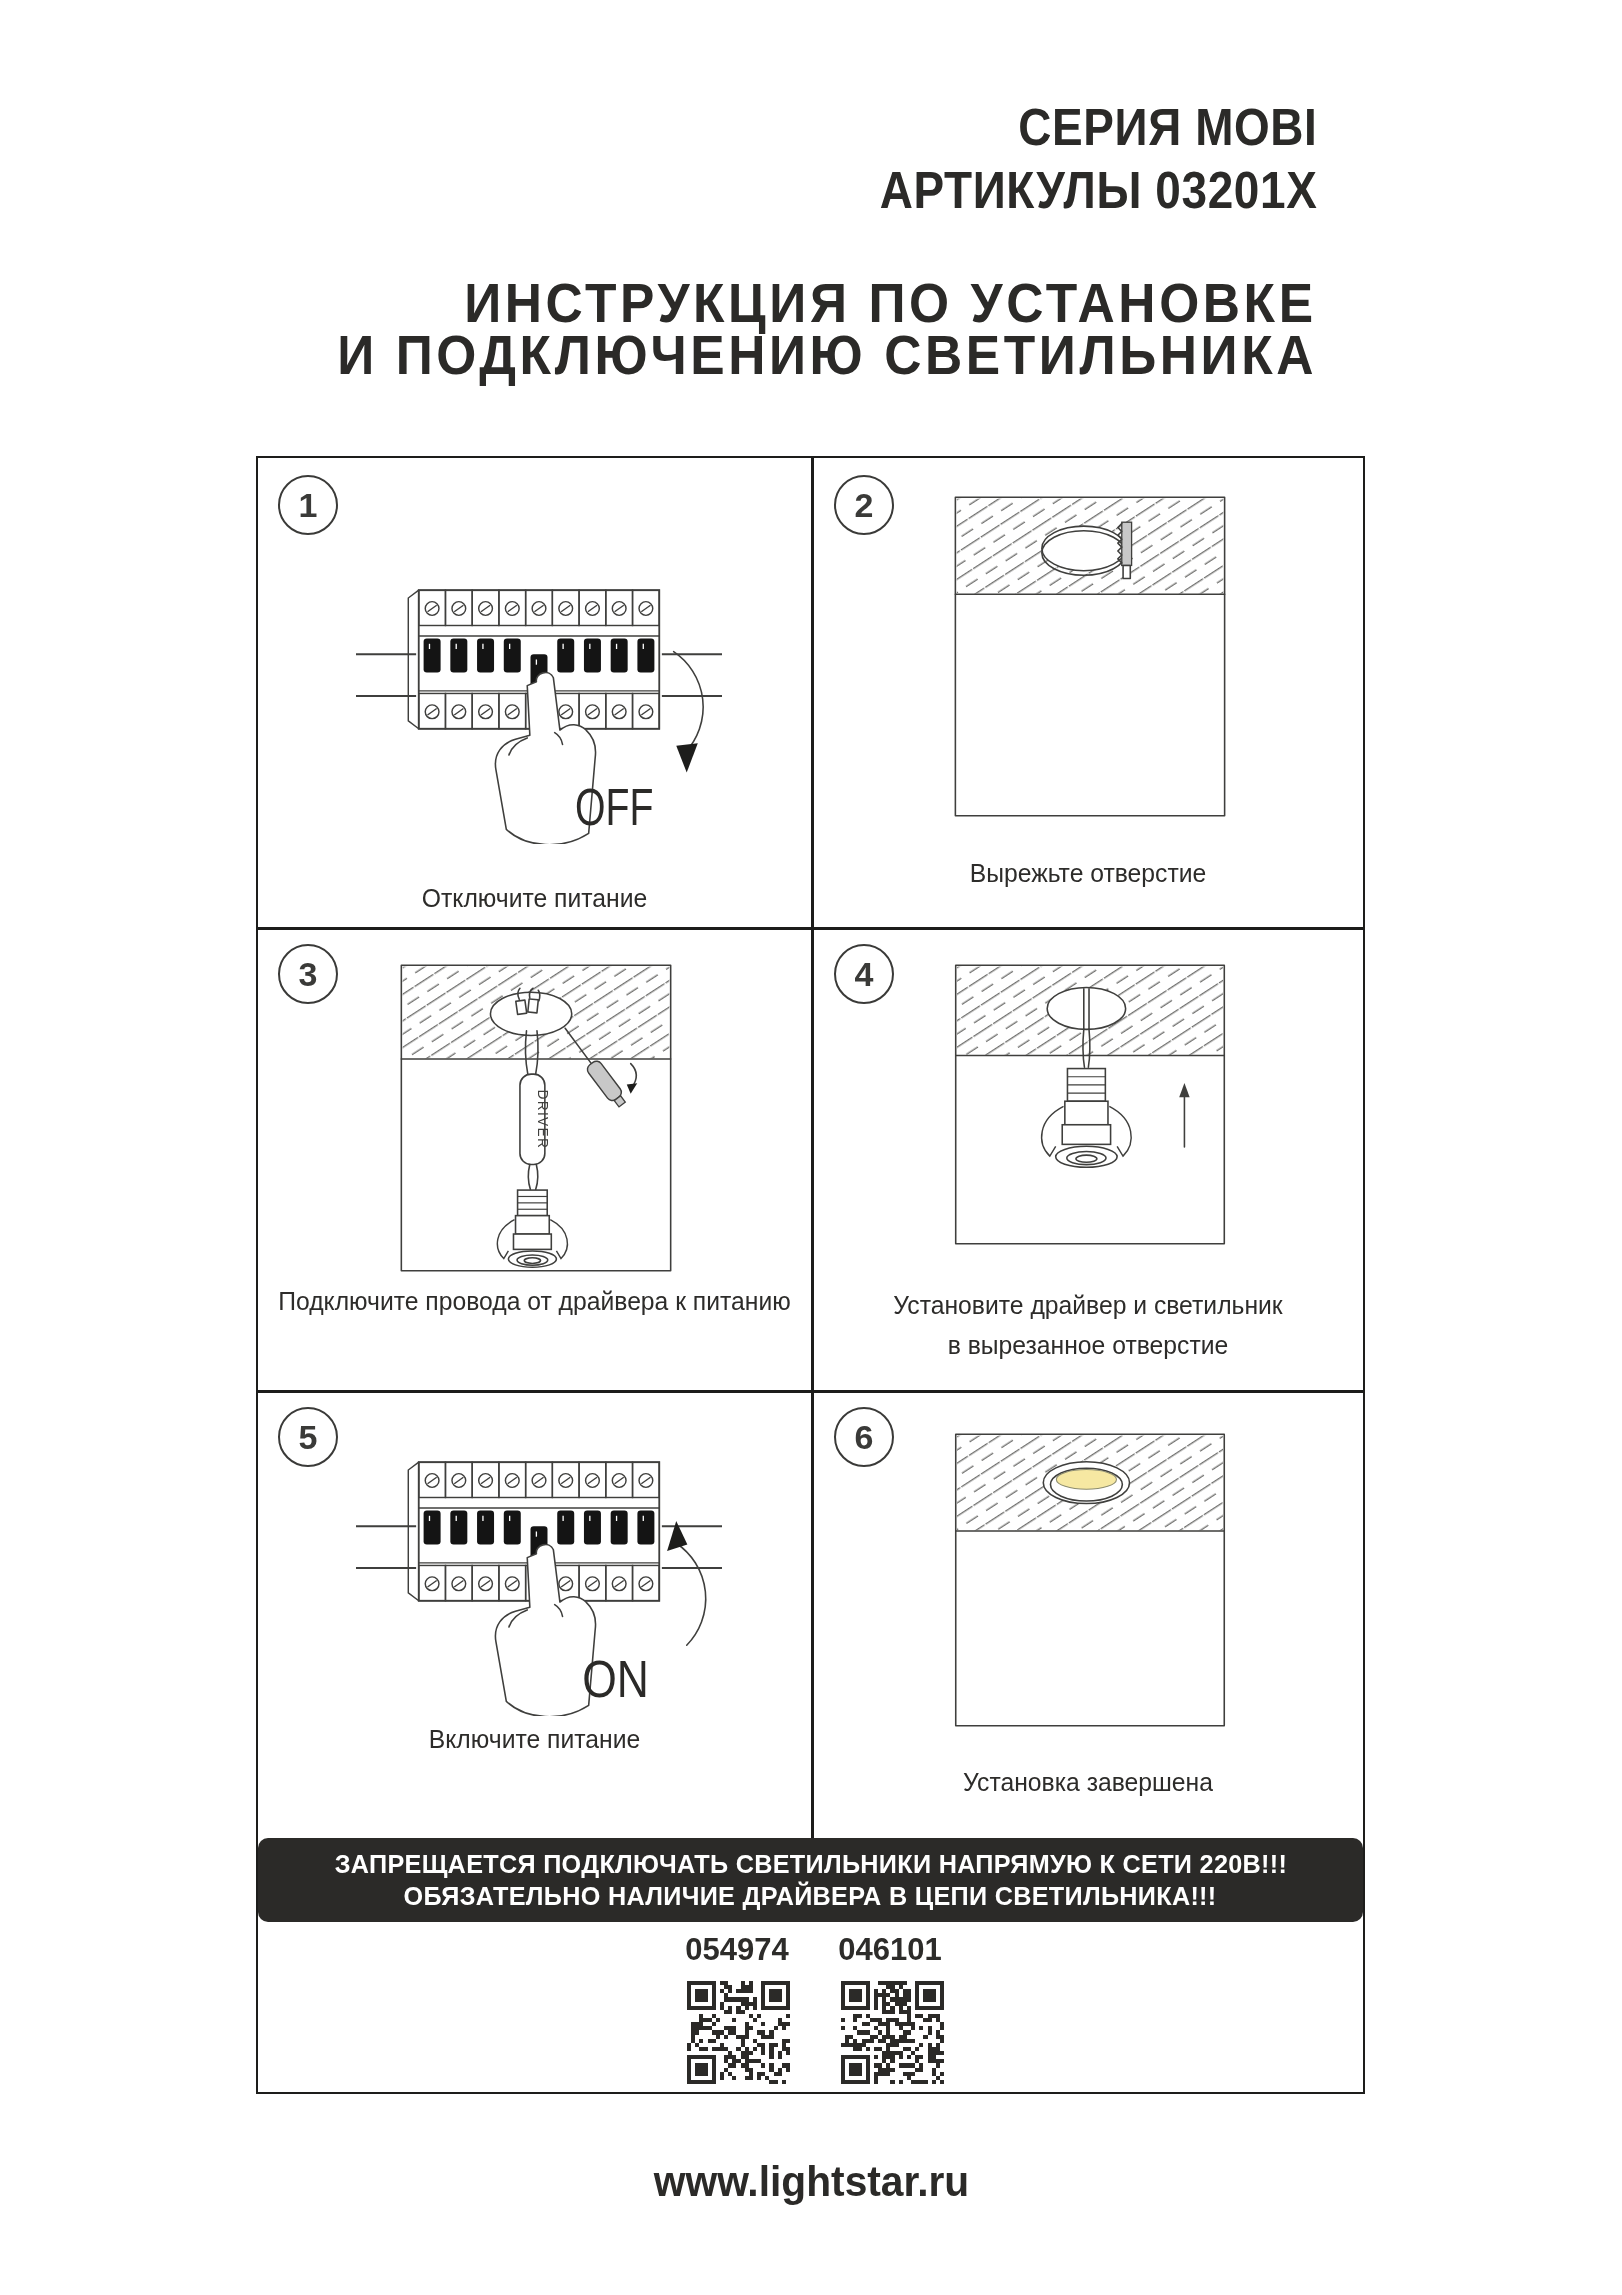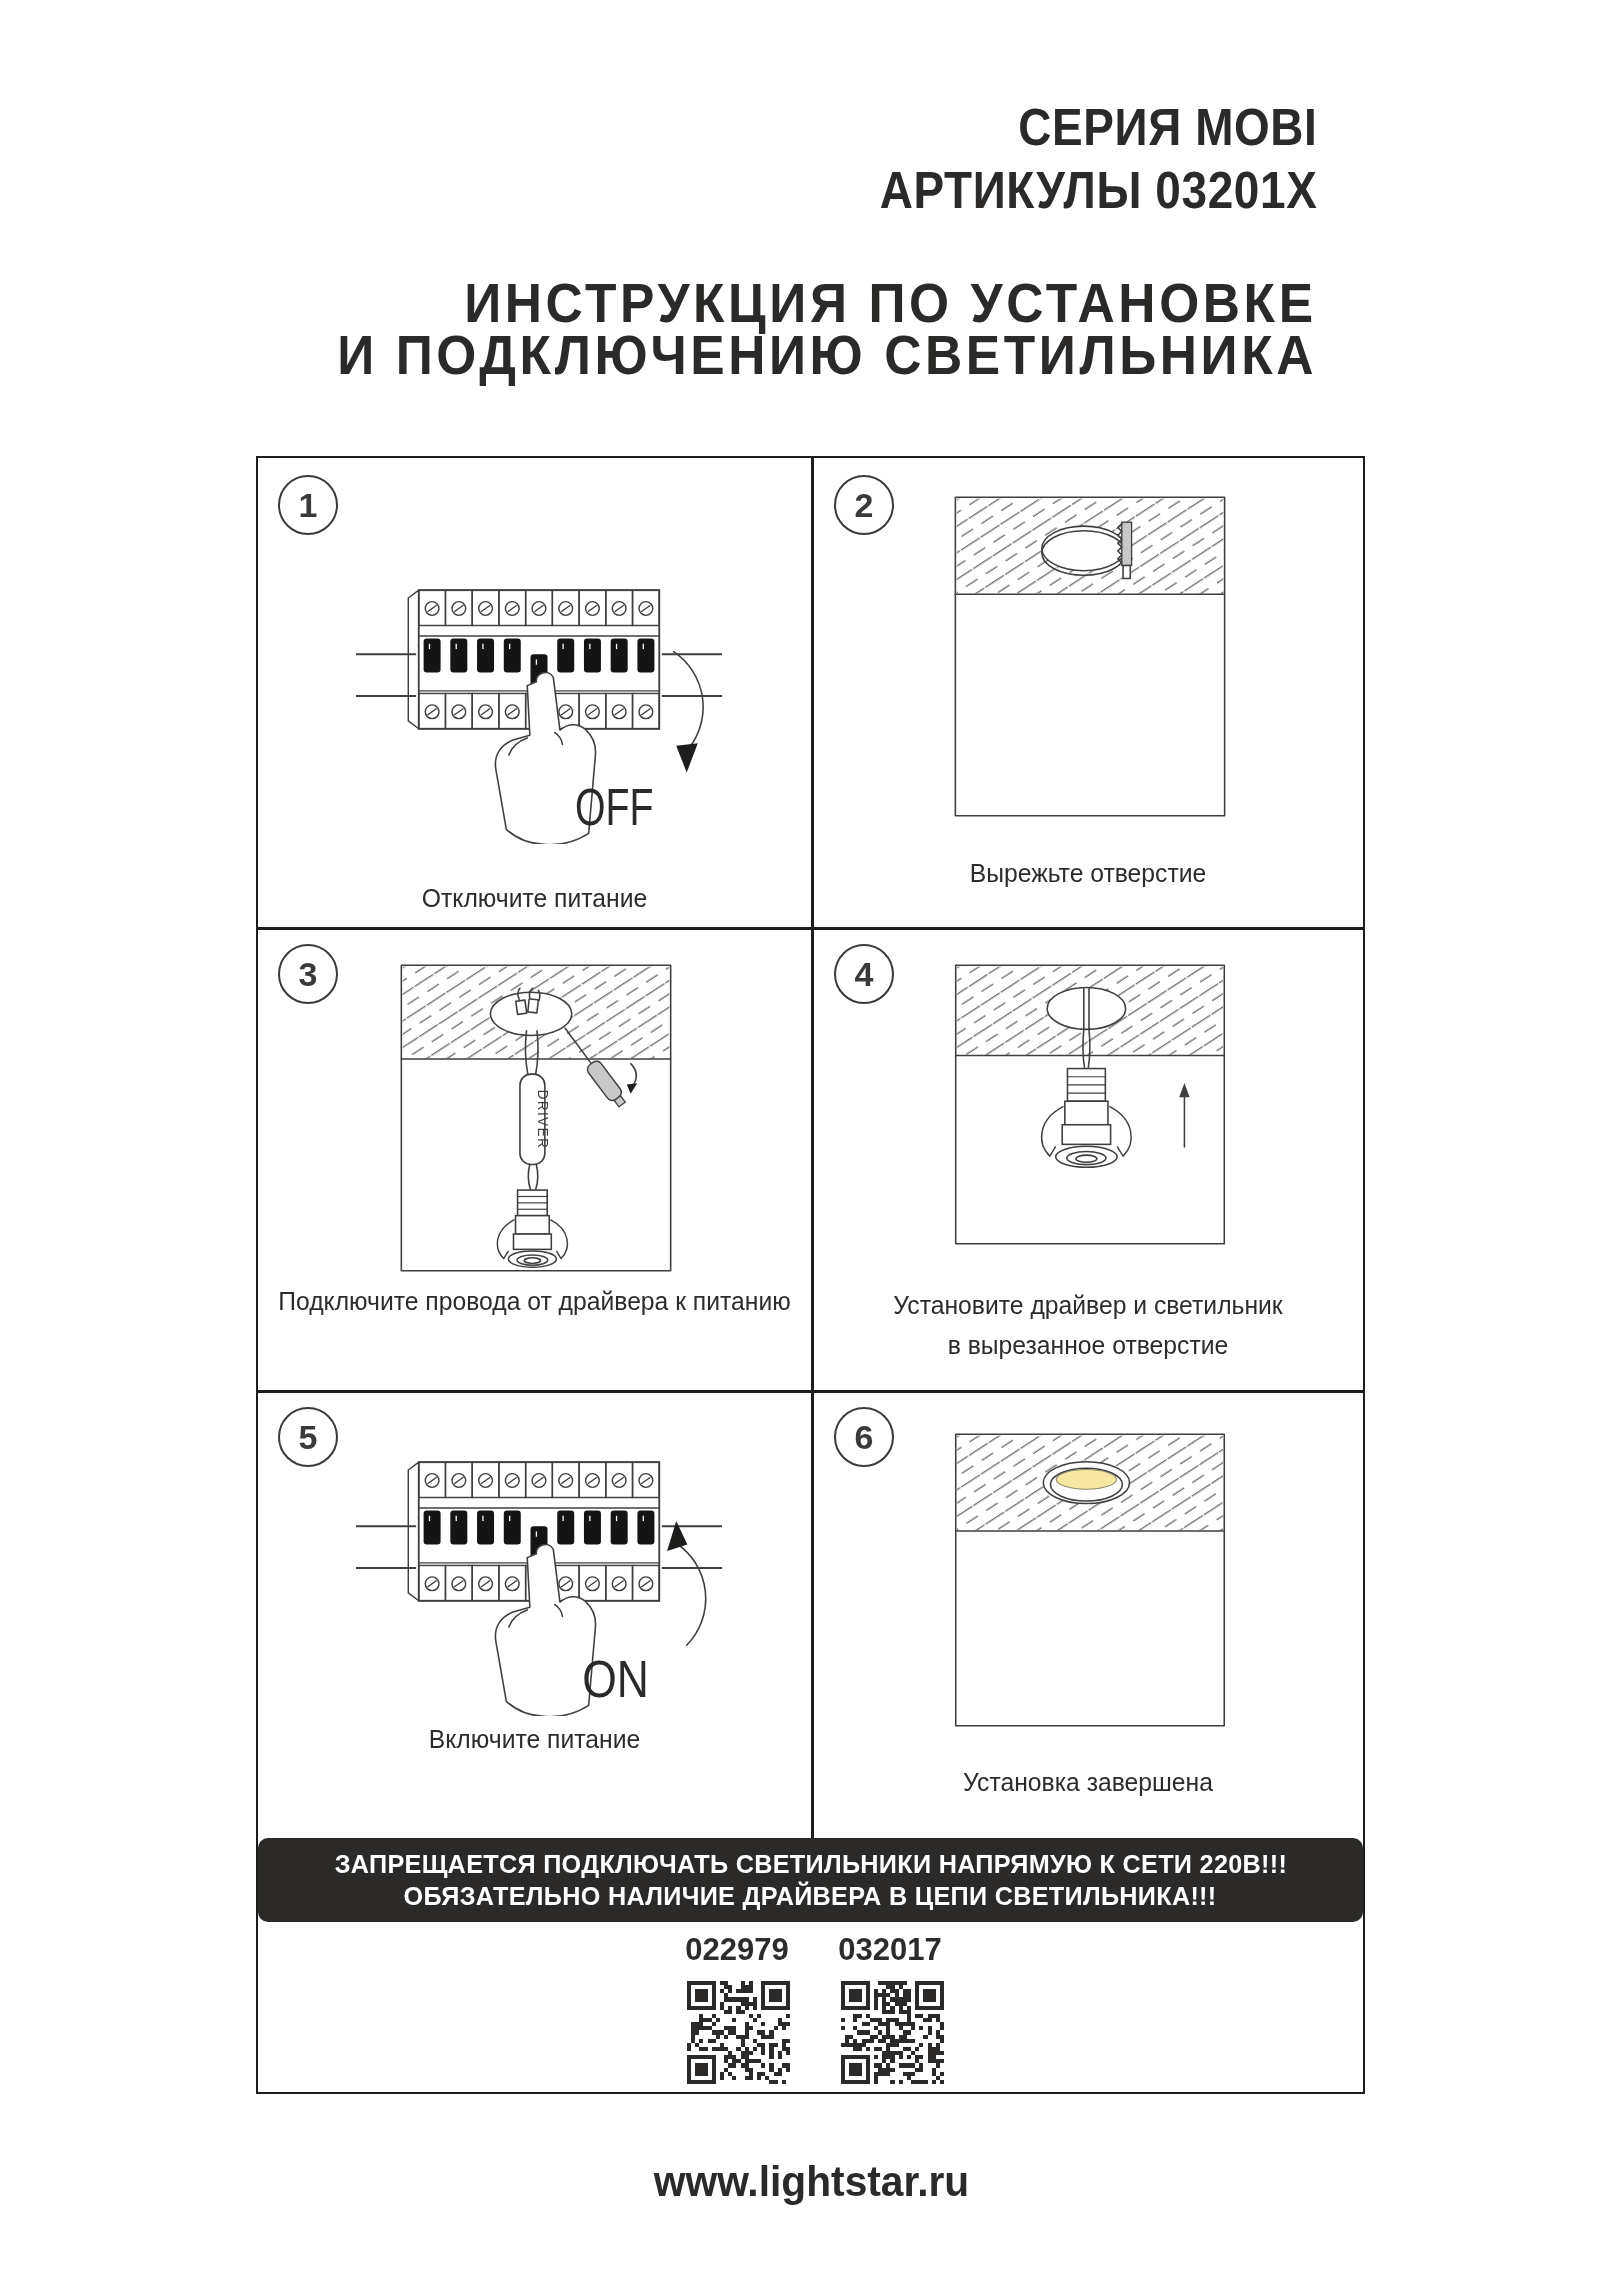--- a/index.html
+++ b/index.html
@@ -373,22 +373,22 @@
       <ellipse cx="202" cy="79" rx="55" ry="25" class="skf" stroke-width="2"></ellipse>
       <ellipse cx="202" cy="71" rx="46" ry="15" fill="#f6e8a2" stroke="#8b8b6d" stroke-width="1.6"></ellipse>
     </svg>
     <div class="abs cap cap-r" style="top:1309px">Установка завершена</div>
 
     <div class="abs banner">
       <div class="warnline">ЗАПРЕЩАЕТСЯ ПОДКЛЮЧАТЬ СВЕТИЛЬНИКИ НАПРЯМУЮ К СЕТИ 220В!!!</div>
       <div class="warnline">ОБЯЗАТЕЛЬНО НАЛИЧИЕ ДРАЙВЕРА В ЦЕПИ СВЕТИЛЬНИКА!!!</div>
     </div>
 
-    <div class="abs code" style="left:420px">022979</div>
-    <div class="abs code" style="left:573px">032017</div>
+    <div class="abs code" style="left:420px">054974</div>
+    <div class="abs code" style="left:573px">046101</div>
     <svg class="abs qr" style="left:429px;top:1523px" width="103" height="103" viewBox="0 0 25 25" shape-rendering="crispEdges">
         <rect x="0" y="0" width="1" height="1" fill="#2b2a28"></rect>
         <rect x="1" y="0" width="1" height="1" fill="#2b2a28"></rect>
         <rect x="2" y="0" width="1" height="1" fill="#2b2a28"></rect>
         <rect x="3" y="0" width="1" height="1" fill="#2b2a28"></rect>
         <rect x="4" y="0" width="1" height="1" fill="#2b2a28"></rect>
         <rect x="5" y="0" width="1" height="1" fill="#2b2a28"></rect>
         <rect x="6" y="0" width="1" height="1" fill="#2b2a28"></rect>
         <rect x="8" y="0" width="1" height="1" fill="#2b2a28"></rect>
         <rect x="9" y="0" width="1" height="1" fill="#2b2a28"></rect>

